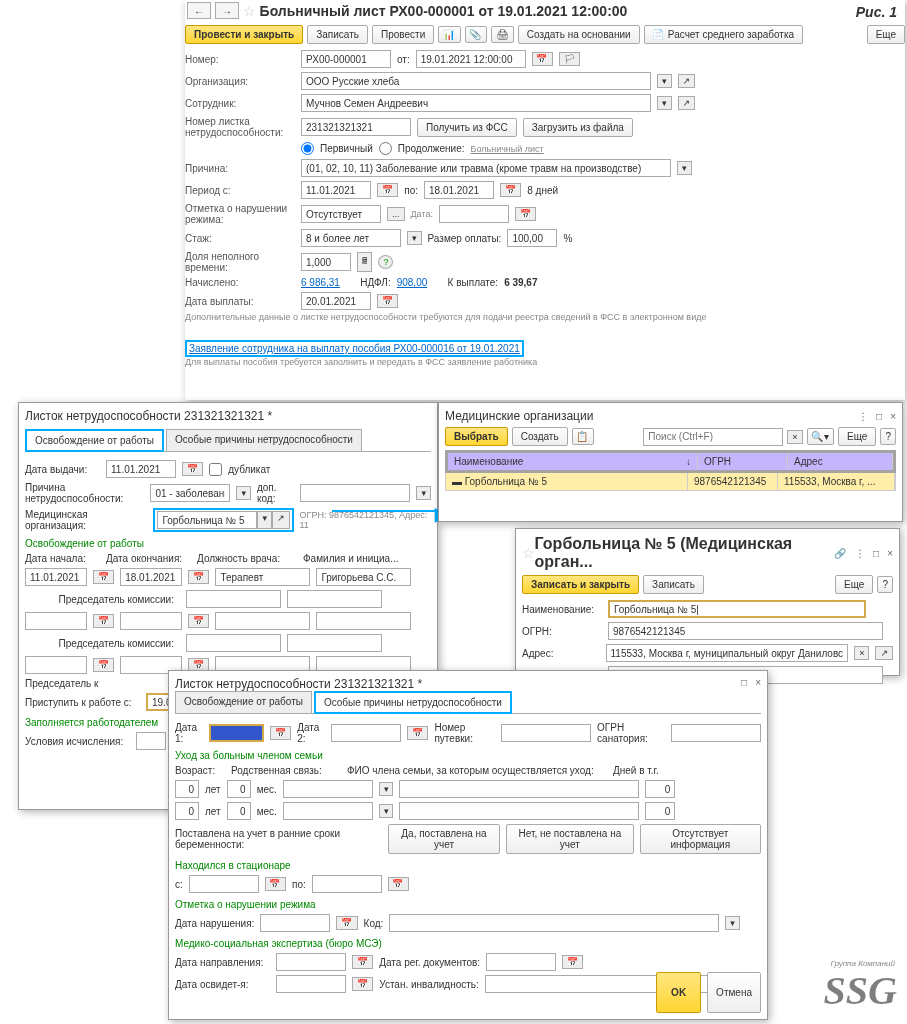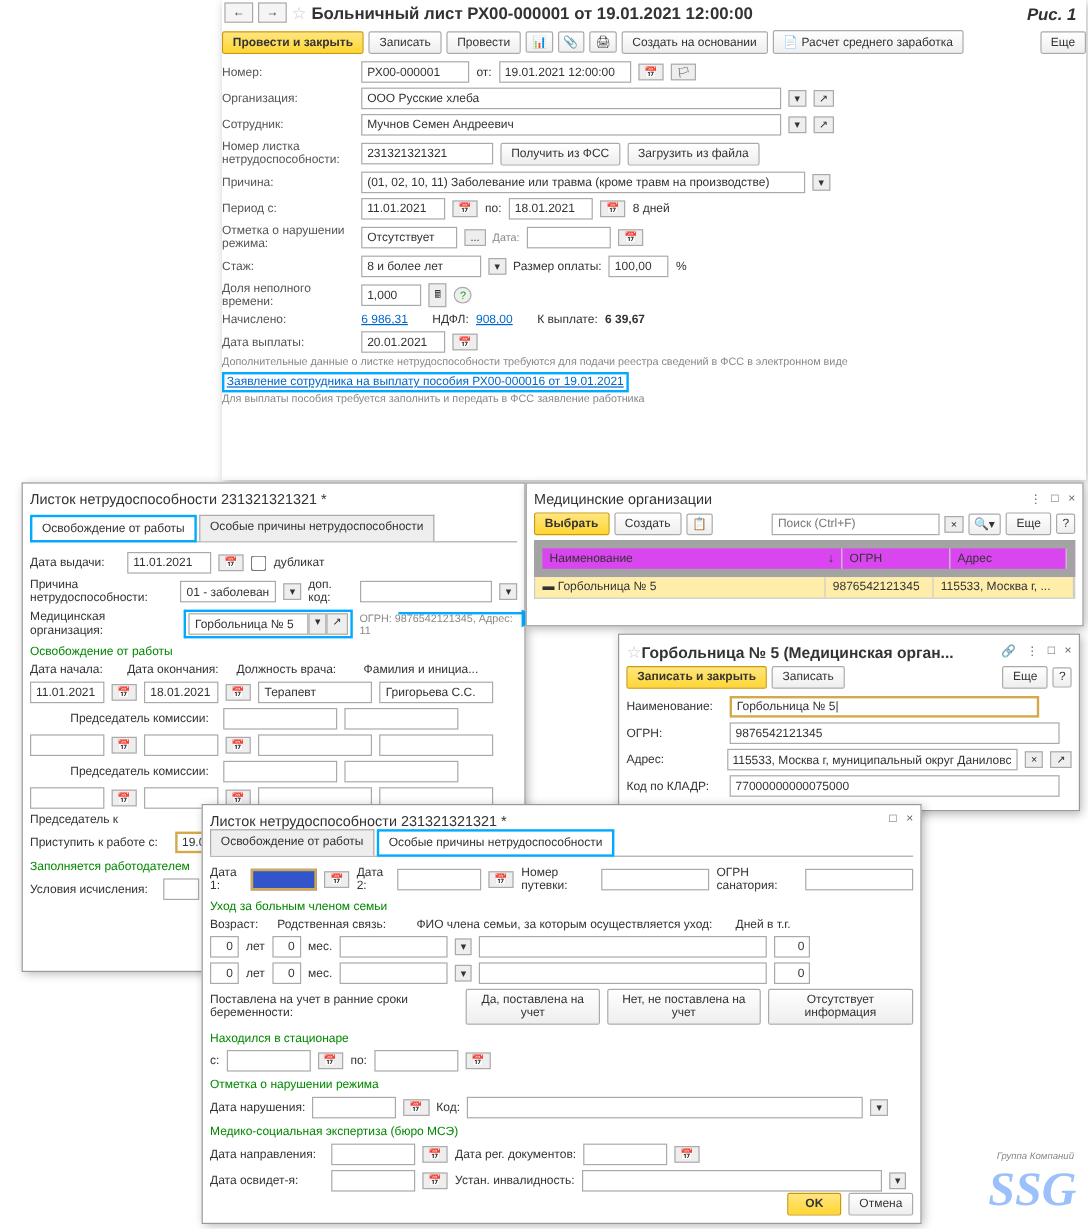--- a/index.html
+++ b/index.html
@@ -24,25 +24,25 @@
 .hint{color:#888;font-size:9px}
 .hl-box{border:2px solid #00aaff;padding:1px 2px;display:inline-block}
 .tabs{display:flex;border-bottom:1px solid #aaa;margin-bottom:6px}
 .tab{padding:4px 8px;border:1px solid #aaa;border-bottom:none;background:#eee;cursor:pointer;margin-right:2px}
 .tab.active{background:#fff;border-bottom:1px solid #fff;margin-bottom:-1px}
 .ris{position:absolute;right:8px;top:4px;font-size:14px;font-weight:bold;font-style:italic}
 .arrow{position:absolute;color:#00aaff;font-size:18px;font-weight:bold}
 .win-btns{margin-left:auto;display:flex;gap:8px}
 .win-btns span{cursor:pointer;color:#666}
 .section-title{color:#008800;font-weight:normal;padding:4px 0 2px 0;font-size:10px}
-.table-head{background:#d946ef;display:flex;border:7px solid #a3a3a3}
+.table-head{background:#c4b5fd;display:flex;border:3px solid #a3a3a3}
 .table-head>div{padding:3px 6px;border-right:1px solid #ccc}
 .table-row{background:#ffeeaa;display:flex;border:1px solid #ccc;border-top:none}
 .table-row>div{padding:3px 6px;border-right:1px solid #ccc}
-.ssg{position:absolute;right:10px;bottom:10px;font-size:40px;font-weight:bold;font-style:italic;color:#3b82f6;opacity:0.5;font-family:Georgia,serif}
+.ssg{position:absolute;right:10px;bottom:10px;font-size:40px;font-weight:bold;font-style:italic;color:#000000;opacity:0.5;font-family:Georgia,serif}
 .ssg-sub{position:absolute;right:12px;bottom:56px;font-size:8px;font-style:italic;color:#888}
 </style>
 </head>
 <body>
 
 <div class="main panel">
  <div class="titlebar">
   <button class="nav-btn">←</button>
   <button class="nav-btn">→</button>
   <span class="star">☆</span>
@@ -82,20 +82,28 @@
       <span class="sel-btn">▾</span>
       <span class="sel-btn">↗</span>
     </div>
  <div class="row">
       <span class="lbl" style="width:110px">Номер листка нетрудоспособности:</span>
   <input class="inp" style="width: 110px;" value="231321321321">
   <button class="btn">Получить из ФСС</button>
   <button class="btn">Загрузить из файла</button>
     </div>
  <div class="row">
+      <span class="lbl"></span>
+  <input type="radio" checked="" style="">
+      <span>Первичный</span>
+  <input type="radio" style="">
+      <span>Продолжение:</span>
+  <span class="hint" style="text-decoration:underline">Больничный лист</span>
+    </div>
+ <div class="row">
       <span class="lbl">Причина:</span>
   <input class="inp" style="width: 370px;" value="(01, 02, 10, 11) Заболевание или травма (кроме травм на производстве)">
       <span class="sel-btn">▾</span>
     </div>
  <div class="row">
       <span class="lbl">Период с:</span>
   <input class="inp inp-date" value="11.01.2021" style="">
       <span class="sel-btn">📅</span>
   <span>по:</span>
   <input class="inp inp-date" value="18.01.2021" style="">
@@ -127,21 +135,21 @@
  <div class="row"><span class="lbl">Начислено:</span>
   <span class="link">6 986,31</span>&nbsp;&nbsp;&nbsp;
   <span>НДФЛ:</span> <span class="link">908,00</span>&nbsp;&nbsp;&nbsp;
   <span>К выплате:</span> <b>6 39,67</b></div>
  <div class="row">
       <span class="lbl">Дата выплаты:</span>
   <input class="inp inp-date" value="20.01.2021" style="">
       <span class="sel-btn">📅</span>
     </div>
  <div class="hint">Дополнительные данные о листке нетрудоспособности требуются для подачи реестра сведений в ФСС в электронном виде</div>
- <div style="margin-top:4px"><span class="hl-box"><span class="link">Заявление сотрудника на выплату пособия РХ00-000016 от 19.01.2021</span></span></div>
+ <div style="margin-top:18px"><span class="hl-box"><span class="link">Заявление сотрудника на выплату пособия РХ00-000016 от 19.01.2021</span></span></div>
  <div class="hint">Для выплаты пособия требуется заполнить и передать в ФСС заявление работника</div>
 </div>
 
 <div class="panel" style="left:18px;top:402px;width:420px;height:408px;padding:6px">
  <div style="font-size:12px;padding-bottom:6px">Листок нетрудоспособности 231321321321 *</div>
  <div class="tabs">
   <div class="tab active hl-box" style="border:2px solid #00aaff">Освобождение от работы</div>
   <div class="tab">Особые причины нетрудоспособности</div>
  </div>
  <div class="row">
@@ -255,21 +263,21 @@
  <div class="table-row">
       <div style="width:242px">▬ <span>Горбольница № 5</span></div>
       <div style="width:90px">9876542121345</div>
       <div style="flex:1">115533, Москва г, ...</div>
     </div>
 </div>
 
 <div class="panel" style="left:515px;top:528px;width:385px;height:148px;padding:6px">
  <div style="display:flex;align-items:center">
       <span class="star">☆</span>
-  <span style="font-size:13px;font-weight:bold">Горбольница № 5 (Медицинская орган...</span>
+  <span style="font-size:16px;font-weight:bold">Горбольница № 5 (Медицинская орган...</span>
   <div class="win-btns">
         <span>🔗</span>
         <span>⋮</span>
         <span>□</span>
         <span>×</span>
       </div>
     </div>
  <div class="toolbar">
   <button class="btn btn-yellow">Записать и закрыть</button>
   <button class="btn">Записать</button>
@@ -383,19 +391,19 @@
     </div>
  <div class="row">
       <span style="width:95px">Дата освидет-я:</span>
       <input class="inp inp-date" style="">
       <span class="sel-btn">📅</span>
   <span>Устан. инвалидность:</span>
       <input class="inp" style="width: 250px;">
       <span class="sel-btn">▾</span>
     </div>
  <div style="position:absolute;bottom:6px;right:6px;display:flex;gap:6px">
-  <button class="btn btn-yellow" style="padding:3px 14px">OK</button>
+  <button class="btn btn-yellow" style="padding:14px 14px">OK</button>
   <button class="btn">Отмена</button>
     </div>
 </div>
 
 <div class="ssg-sub">Группа Компаний</div>
 <div class="ssg">SSG</div>
 
 </body></html>

